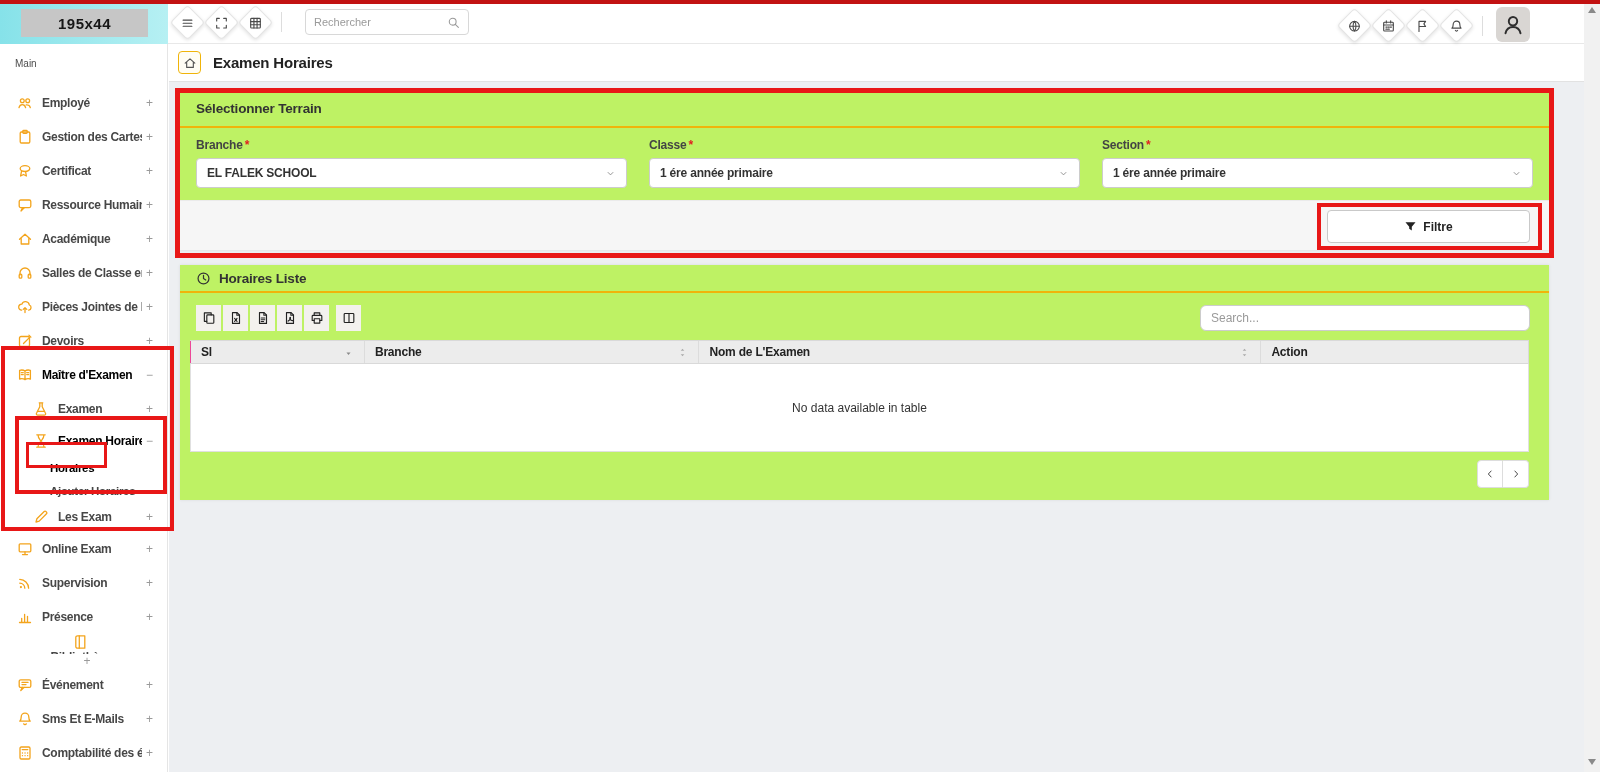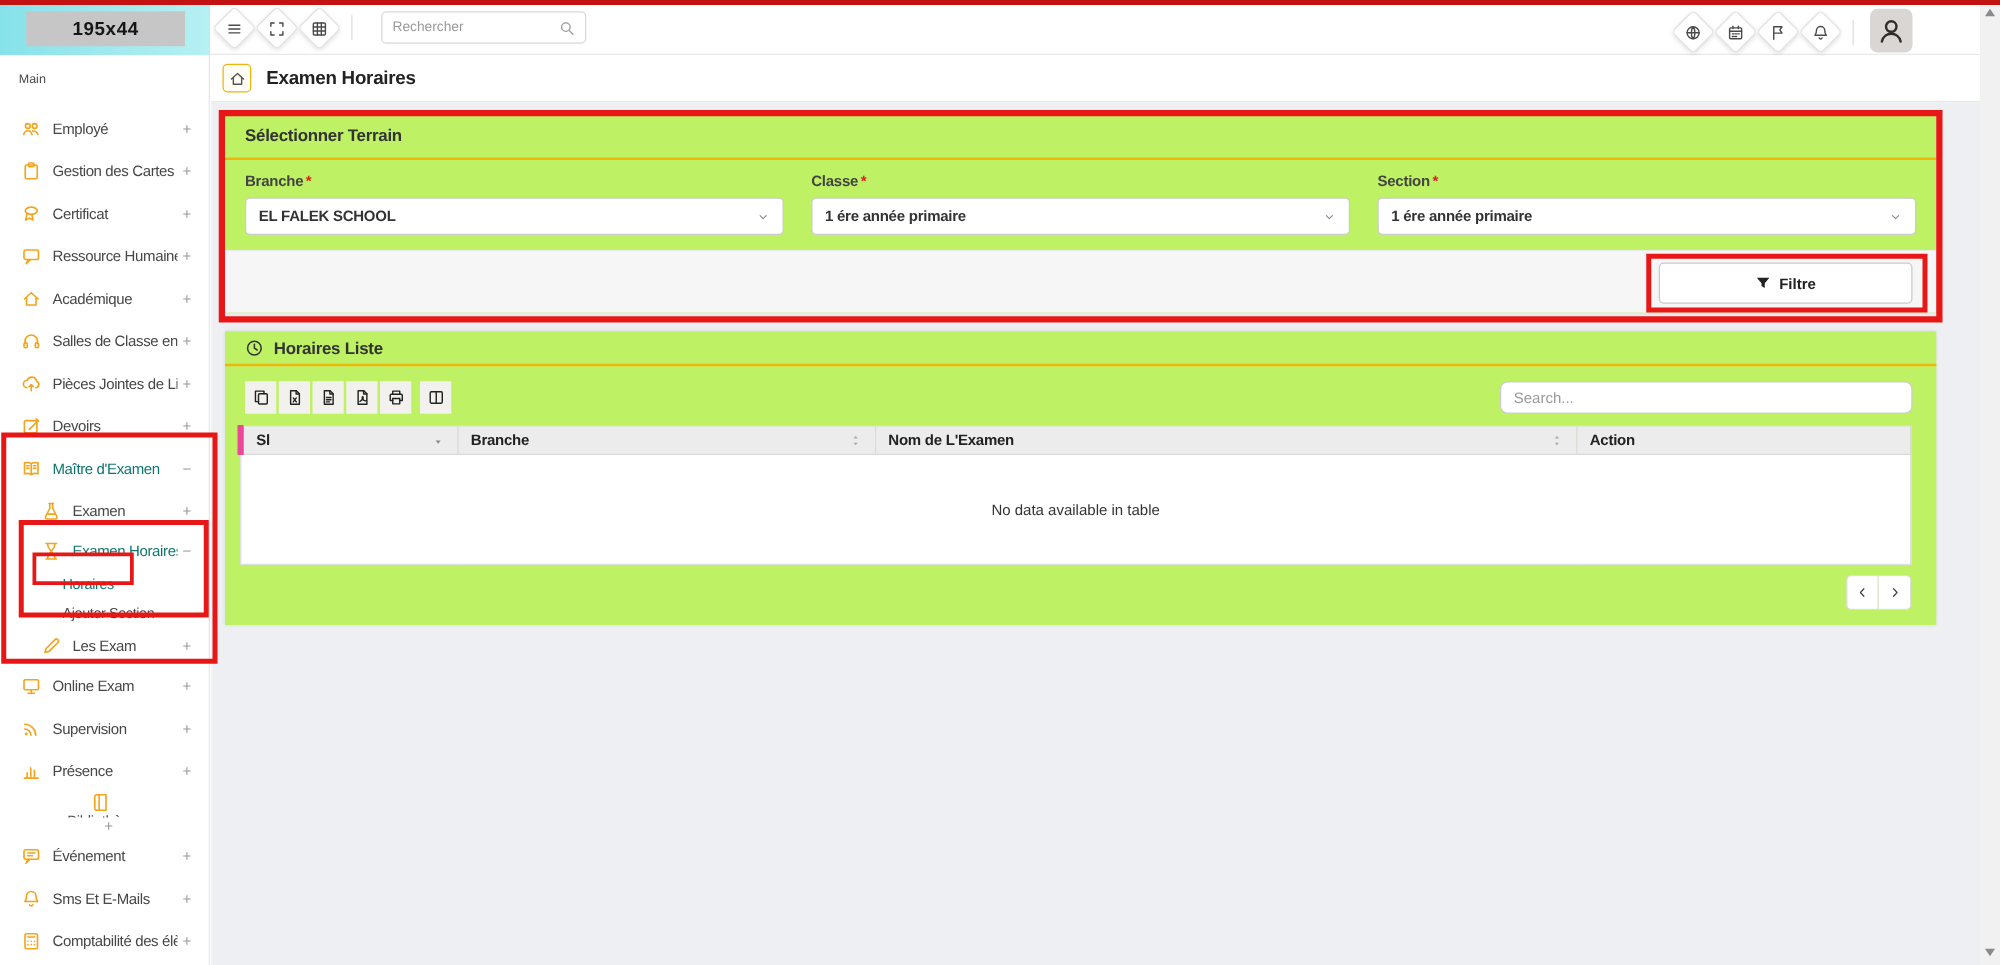--- a/index.html
+++ b/index.html
@@ -28,26 +28,26 @@
   .hdr-search .di { width:13px; height:13px; color:#999; flex:0 0 auto; }
   .avatar { width:34px; height:35px; margin-top:-2px; border-radius:6px; background:#d9d6d3; display:flex; align-items:center; justify-content:center; cursor:pointer; }
   .avatar .di { width:24px; height:24px; color:#2e2e2e; stroke-width:1.5; }
 
   
   .sidebar { position:absolute; left:0; top:44px; width:168px; height:728px; background:#fff; border-right:1px solid #e5e5e5; z-index:5; }
   .main-label { margin:14px 0 0 15px; height:14px; font-size:10px; color:#4c4c4c; }
   #sidebar-nav { margin-top:14px; }
   .nav-item { display:flex; align-items:center; padding:0 14px 0 17px; cursor:pointer; }
   .nav-item .nav-icon { width:16px; height:16px; margin-right:9px; color:#f3a41c; flex:0 0 auto; stroke-width:1.2; }
-  .nav-label { flex:1; font-size:12px; font-weight:normal; color:#474747; letter-spacing:-0.3px; white-space:nowrap; overflow:hidden; }
+  .nav-label { flex:1; font-size:12px; font-weight:bold; color:#474747; letter-spacing:-0.3px; white-space:nowrap; overflow:hidden; }
   .nav-toggle { font-size:12px; color:#9a9a9a; margin-left:4px; }
   .nav-item.lvl2 { padding-left:33px; }
   .nav-item.lvl3 { padding-left:50px; }
   .nav-item.lvl3 .nav-label { font-size:11.5px; }
-  .nav-item.is-active > .nav-label { color:#0f766e; }
+  .nav-item.is-active > .nav-label { color:#000000; }
 
   
   .content { position:absolute; left:169px; top:44px; width:1415px; height:728px; }
   .breadcrumb-row { height:38px; background:#fff; border-bottom:1px solid #e2e2e2; display:flex; align-items:center; padding-left:9px; }
   .home-box { width:23px; height:23px; border:1px solid #f0b40a; border-radius:4px; background:#fffdf4; display:flex; align-items:center; justify-content:center; cursor:pointer; }
   .home-box .di { width:14px; height:14px; color:#555; }
   .page-title { margin-left:12px; font-size:15px; font-weight:bold; color:#222; letter-spacing:-0.2px; }
   .content-bg { position:absolute; left:0; top:38px; width:1415px; height:690px; background:#edeff2; padding:8px 35px 0 11px; }
 
   .panel { background:#bef264; box-shadow:0 0 3px rgba(0,0,0,.09); }
@@ -71,21 +71,21 @@
   .btn-group { display:flex; }
   .tool-btn { width:25px; height:26px; background:#f3f1ee; display:flex; align-items:center; justify-content:center; margin-right:2px; cursor:pointer; border:none; }
   .tool-btn:last-child { margin-left:5px; }
   .tool-btn .di { width:14px; height:14px; color:#222; }
   .tbl-search { width:330px; height:26px; border:1px solid #ccc; border-radius:6px; padding:0 10px; font-size:12px; color:#555; font-family:inherit; outline:none; }
   .tbl-search::placeholder { color:#9a9a9a; }
 
   .table-wrap { margin:9px 20px 0 10px; }
   table { width:100%; border-collapse:collapse; font-size:12px; table-layout:fixed; }
   thead th { background:#ececec; border-top:1px solid #d9d9d9; border-bottom:1px solid #d9d9d9; border-left:1px solid #dcdcdc; text-align:left; font-weight:bold; color:#222; padding:0 10px; height:23px; cursor:pointer; letter-spacing:-0.2px; }
-  thead th:first-child { border-left:5px solid #ec4899; }
+  thead th:first-child { border-left:1px solid #ec4899; }
   thead th:last-child { border-right:1px solid #d9d9d9; }
   .th-inner { display:flex; align-items:center; justify-content:space-between; }
   .sort-ic { width:11px; height:11px; flex:0 0 auto; }
   tbody td { border:1px solid #e0e0e0; border-top:none; height:88px; text-align:center; color:#333; background:#fff; font-size:12px; }
 
   .pagination { display:flex; justify-content:flex-end; margin:8px 20px 0 0; }
   .page-btn { width:26px; height:28px; background:#fff; border:1px solid #ddd; display:flex; align-items:center; justify-content:center; cursor:pointer; color:#444; }
   .page-btn .di { width:12px; height:12px; stroke-width:1.6; }
   .page-btn.prev { border-radius:4px 0 0 4px; }
   .page-btn.next { border-radius:0 4px 4px 0; border-left:none; }
@@ -300,21 +300,21 @@
               <path d="M3.8 1.8h8.4M3.8 14.2h8.4M5 1.8c0 3.2 1.4 4.2 3 6.2 1.6-2 3-3 3-6.2M5 14.2c0-3.2 1.4-4.2 3-6.2 1.6 2 3 3 3 6.2"></path>
             </svg>
           </span>
           <span class="nav-label">Examen Horaires</span>
           <span class="nav-toggle">−</span>
         </div>
         <div class="nav-item lvl3 is-active" style="height: 23px;">
           <span class="nav-label">Horaires</span>
         </div>
         <div class="nav-item lvl3" style="height: 23px;">
-          <span class="nav-label">Ajouter Section</span>
+          <span class="nav-label">Ajouter Horaires</span>
         </div>
         <div class="nav-item lvl2" style="height: 30px;">
           <span class="nav-icon">
             <svg viewBox="0 0 16 16">
               <path d="M3 13l.9-3.2 7.3-7.3a1.2 1.2 0 011.7 0l.6.6a1.2 1.2 0 010 1.7L6.2 12.1 3 13z"></path>
             </svg>
           </span>
           <span class="nav-label">Les Exam</span>
           <span class="nav-toggle">+</span>
         </div>

